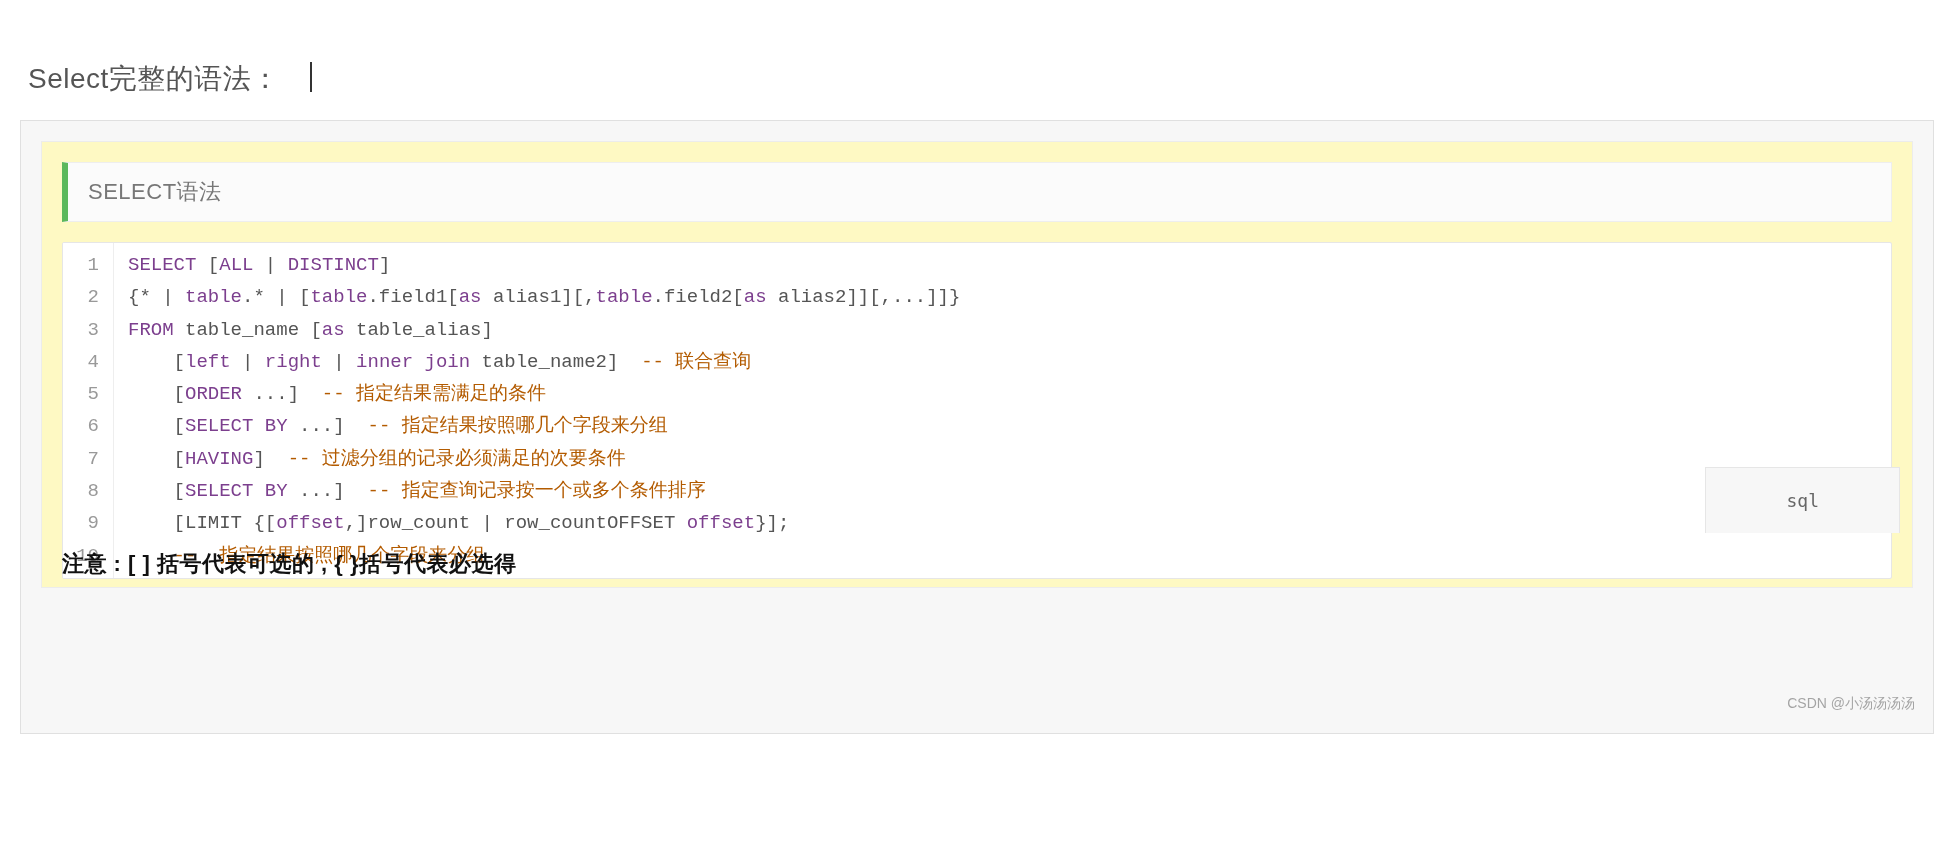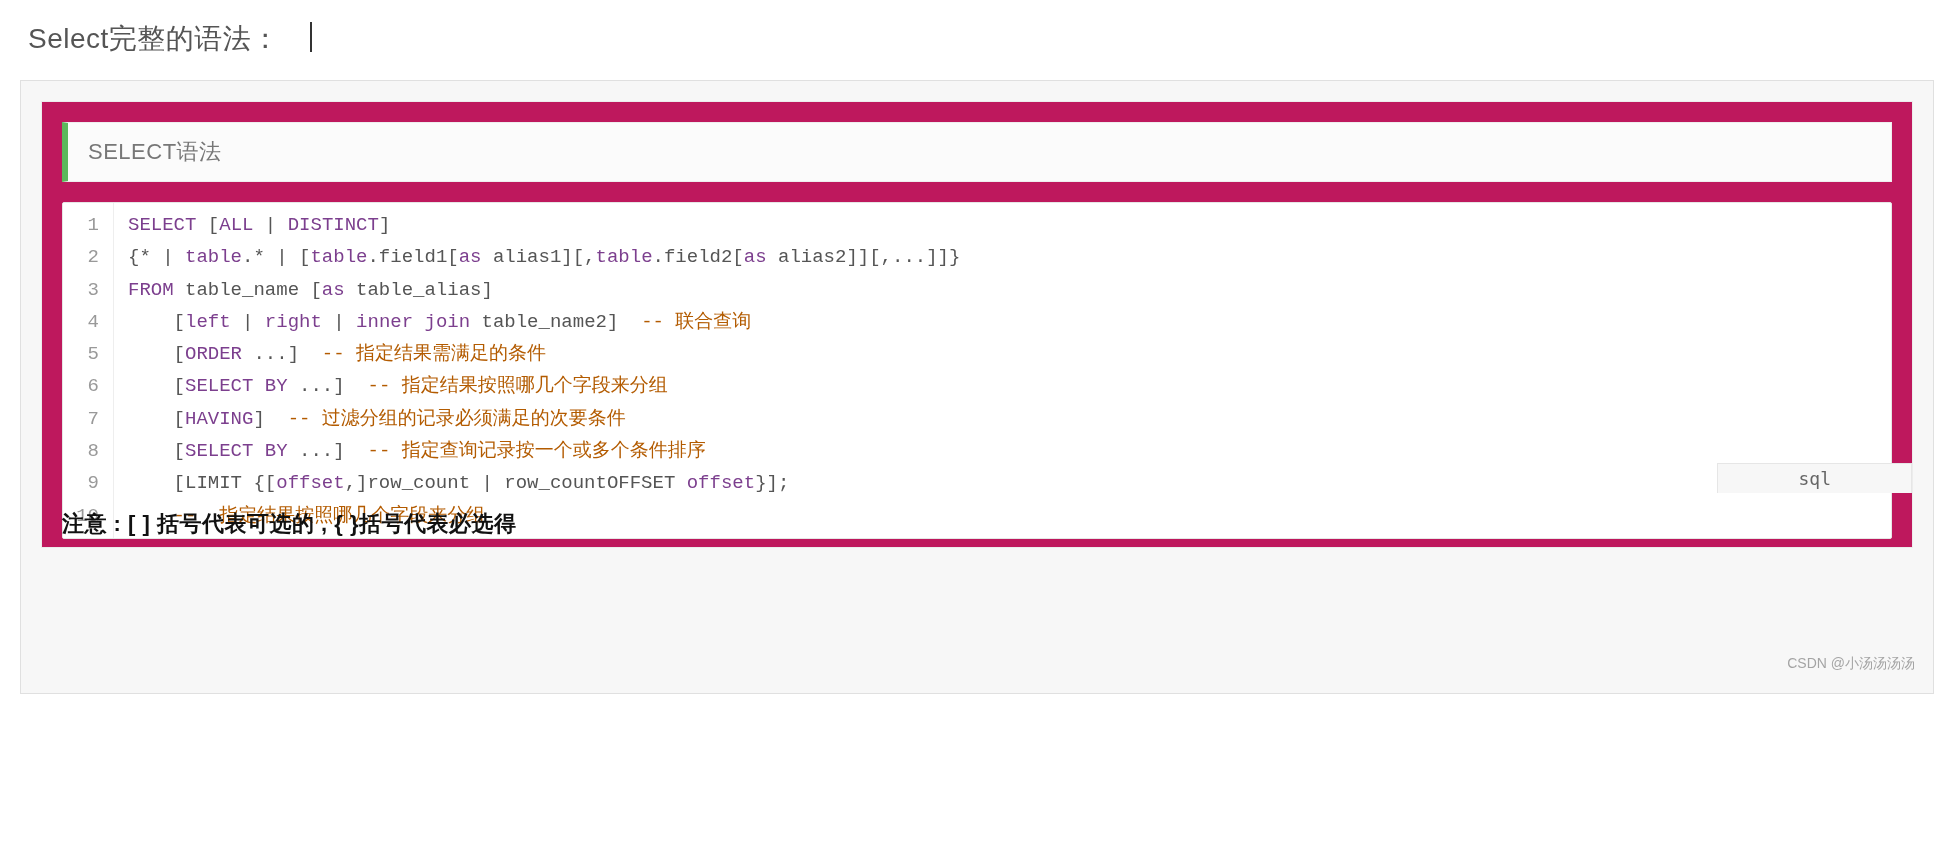--- a/index.html
+++ b/index.html
@@ -12,20 +12,21 @@
     .page-container {
       padding: 20px;
       box-sizing: border-box;
     }
     .heading-row {
       display: flex;
       align-items: flex-start;
       gap: 28px;
       margin-bottom: 22px;
       padding-left: 8px;
+      margin-top: 40px;
     }
     .heading-text {
       font-size: 28px;
       color: #555555;
       font-weight: 400;
       letter-spacing: 0.5px;
     }
     .text-cursor {
       width: 2px;
       height: 30px;
@@ -34,21 +35,21 @@
       margin-top: 2px;
     }
     .outer-card {
       background: #f7f7f7;
       border: 1px solid #e0e0e0;
       padding: 20px 20px 2px 20px;
       position: relative;
       min-height: 590px;
     }
     .inner-card {
-      background: #be185d;
+      background: #fef9c3;
       border: 1px solid #ececec;
       padding: 20px 20px 8px 20px;
       position: relative;
     }
     .blockquote-header {
       border-left: 6px solid #5cb85c;
       background: #fbfbfb;
       padding: 14px 20px;
       margin-bottom: 20px;
       box-sizing: border-box;
@@ -94,26 +95,26 @@
     .code-cell {
       padding-left: 14px !important;
       white-space: pre;
       color: #555555;
     }
     .tok-keyword { color: #7c3f8e; font-family: Liberation Mono, monospace; }
     .tok-default { color: #555555; }
     .tok-comment { color: #b35b00; }
     .language-badge {
       position: absolute;
-      right: 0;
+      right: 12px;
       bottom: 54px;
       background: #f7f7f7;
       border: 1px solid #e6e6e6;
       border-bottom: none;
-      padding: 4px 80px;
+      padding: 22px 80px;
       font-family: Consolas, monospace;
       font-size: 18px;
       color: #666666;
     }
     .note-footer {
       position: absolute;
       left: 20px;
       bottom: 8px;
       font-weight: 700;
       font-size: 22px;

